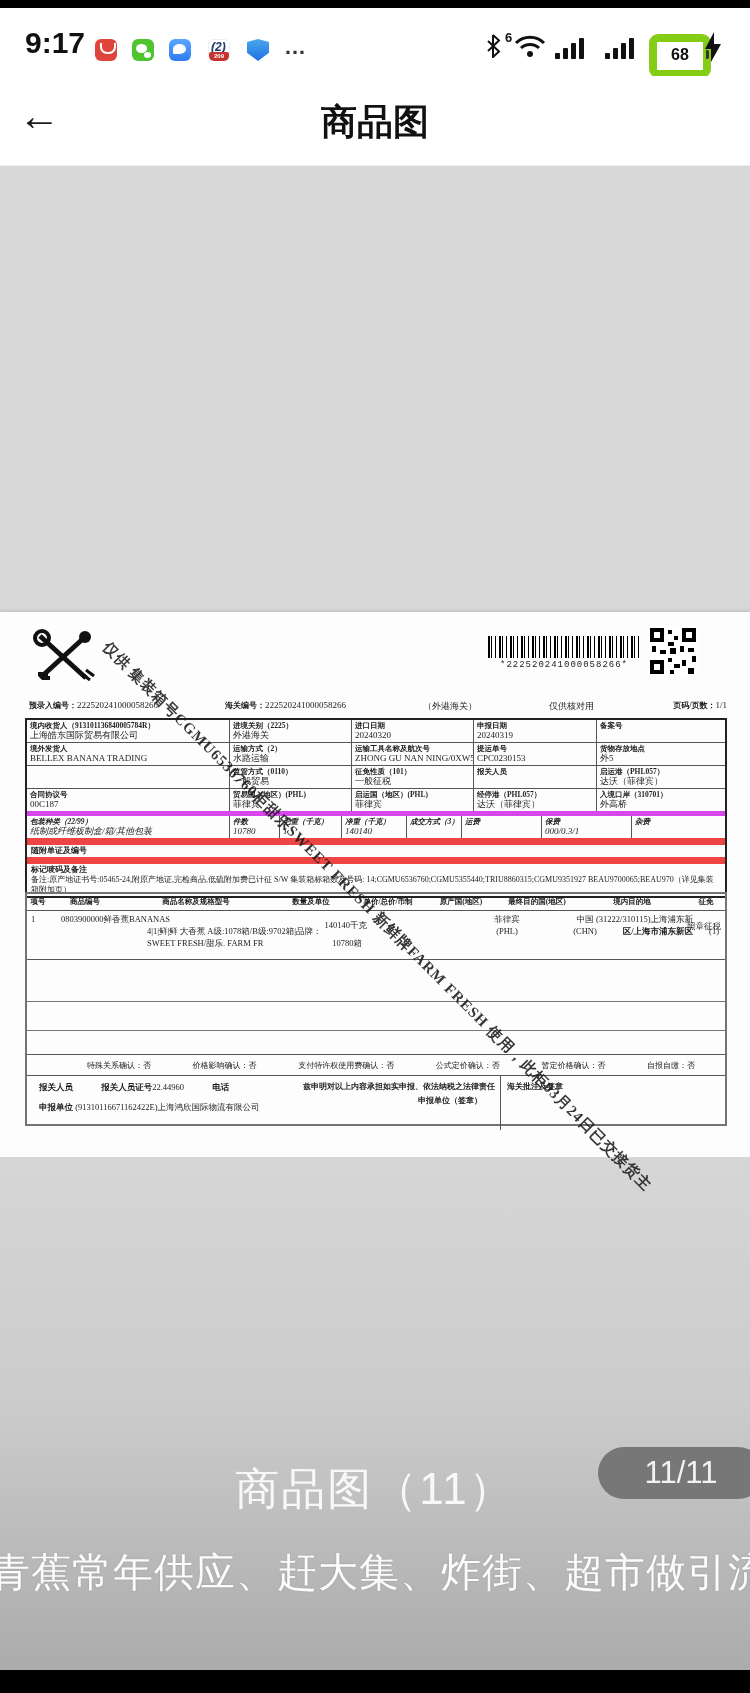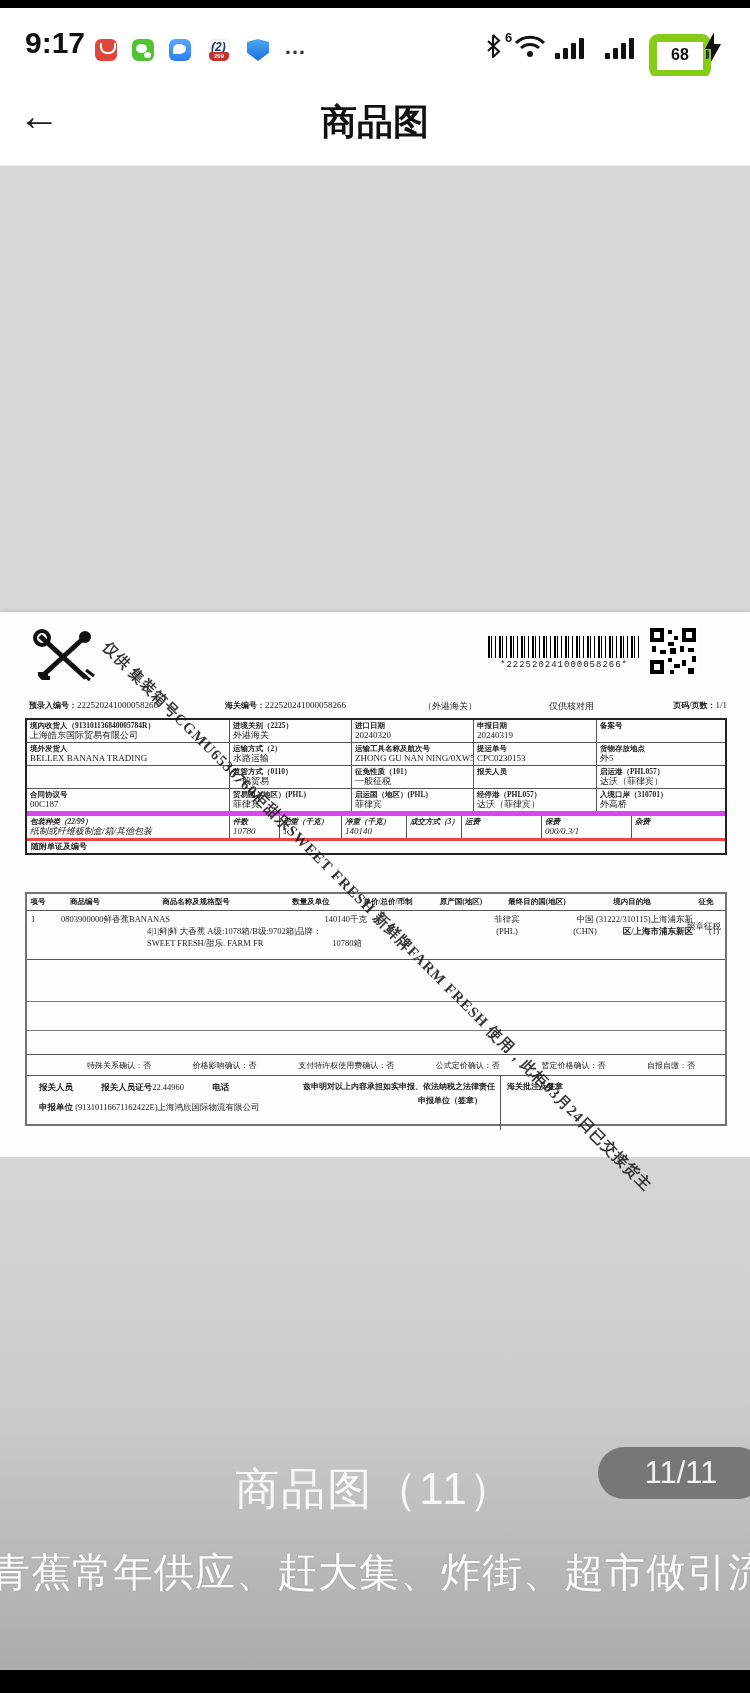--- a/index.html
+++ b/index.html
@@ -56,34 +56,34 @@
   .seg-page{position:absolute;right:0;}
   .mainbox{position:absolute;left:25px;top:106px;width:698px;border:2px solid #222;background:transparent;}
   .frow{display:grid;grid-template-columns:202px 122px 122px 123px 129px;min-height:22px;border-top:1px solid #555;}
   .frow:first-child{border-top:none;}
   .fcell{border-left:1px solid #555;padding:1px 3px 0 3px;overflow:hidden;}
   .fcell:first-child{border-left:none;}
   .fcell.merge{border-top:1px solid transparent;margin-top:-1px;}
   .flabel{font-size:7.5px;font-weight:700;line-height:9px;white-space:nowrap;}
   .fvalue{font-size:9px;line-height:11px;white-space:nowrap;}
   .prow{display:grid;grid-template-columns:202px 50px 62px 65px 55px 80px 90px 94px;min-height:22px;border-top:5px solid #d946ef;font-style:italic;}
-  .wide{border-top:3px solid #ef4444;padding:1px 4px;}
+  .wide{border-top:7px solid #ef4444;padding:1px 4px;}
   .wtitle{font-size:8px;font-weight:700;line-height:10px;}
   .wtext{font-size:8px;line-height:10px;white-space:nowrap;overflow:hidden;}
   .wtext.wrap{white-space:normal;}
   .goodsbox{position:absolute;left:25px;top:280px;width:698px;height:230px;border:2px solid #737373;}
   .ghead{display:grid;grid-template-columns:22px 72px 150px 80px 74px 72px 80px 110px 38px;height:16px;border-bottom:1px solid #555;align-items:center;}
   .ghead span{font-size:7.5px;font-weight:700;text-align:center;white-space:nowrap;overflow:hidden;}
   .gitem{position:relative;height:48px;border-bottom:1px solid #555;font-size:8.5px;}
   .gitem span{position:absolute;white-space:nowrap;line-height:10px;}
   .gi-no{left:4px;top:3px;}
   .gi-l1{left:34px;top:3px;}
   .gi-l2{left:120px;top:15px;}
   .gi-l3{left:120px;top:27px;}
-  .gi-q1{left:255px;top:3px;width:85px;text-align:right;font-family:Liberation Serif, serif;}
+  .gi-q1{left:255px;top:9px;width:85px;text-align:right;font-family:Liberation Serif, serif;}
   .gi-q2{left:255px;top:27px;width:80px;text-align:right;}
   .gi-o1{left:450px;top:3px;width:60px;text-align:center;}
   .gi-o2{left:450px;top:15px;width:60px;text-align:center;}
   .gi-d1{left:528px;top:3px;width:60px;text-align:center;}
   .gi-d2{left:528px;top:15px;width:60px;text-align:center;}
   .gi-m1{left:558px;top:3px;width:108px;text-align:right;}
   .gi-m2{left:558px;top:15px;width:108px;text-align:right;font-weight:bold;}
   .gi-t1{left:652px;top:2px;width:42px;text-align:right;margin-top:8px;}
   .gi-t2{left:652px;top:15px;width:40px;text-align:right;}
   .gap1{height:41px;border-bottom:1px solid #777;}
@@ -349,20 +349,24 @@
             <div class="fvalue">000/0.3/1</div>
           </div>
         <div class="fcell">
             <div class="flabel">杂费</div>
             <div class="fvalue"></div>
           </div>
       </div>
       <div class="wide">
         <div class="wtitle">随附单证及编号</div>
       </div>
+      <div class="wide">
+        <div class="wtitle">标记唛码及备注</div>
+        <div class="wtext wrap">备注:原产地证书号:05465-24,附原产地证,完检商品,低硫附加费已计征 S/W 集装箱标箱数及号码: 14;CGMU6536760;CGMU5355440;TRIU8860315;CGMU9351927 BEAU9700065;BEAU970（详见集装箱附加页）</div>
+      </div>
     </div>
 
     <div class="goodsbox">
       <div class="ghead">
         <span>项号</span>
         <span>商品编号</span>
         <span>商品名称及规格型号</span>
         <span>数量及单位</span>
         <span>单价/总价/币制</span>
         <span>原产国(地区)</span>

